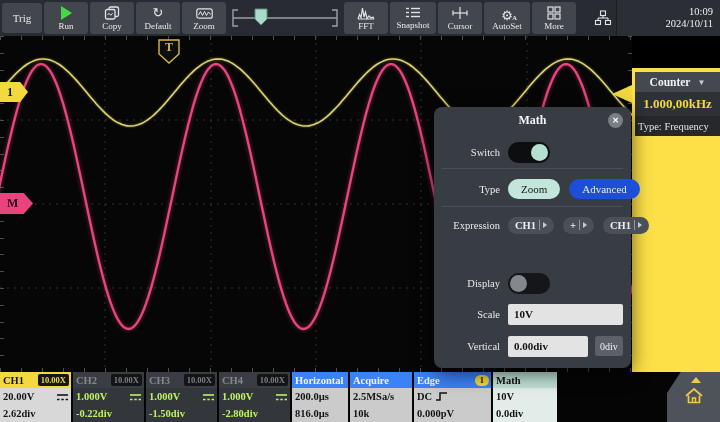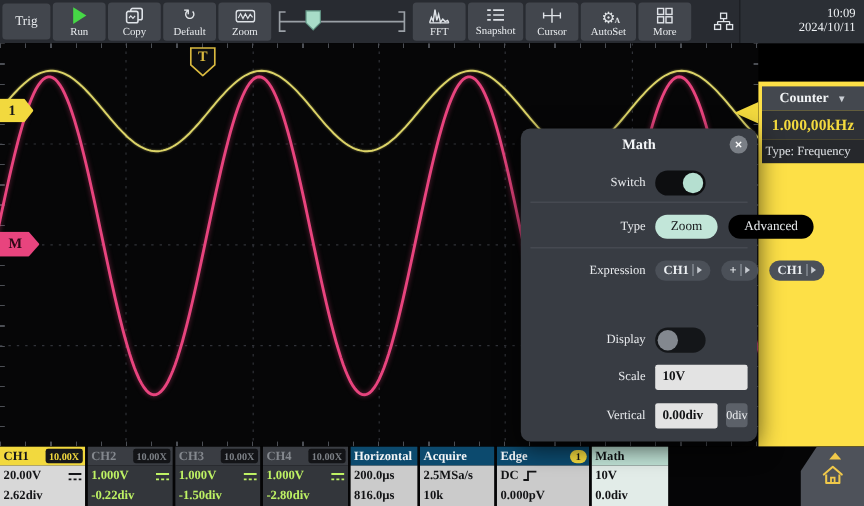--- a/index.html
+++ b/index.html
@@ -61,32 +61,32 @@
   .counter-type{height:20px;background:#26282c;color:#e2e5e9;font-size:10.5px;
                 display:flex;align-items:center;padding-left:3px;}
 
   
   .dialog{position:absolute;left:434px;top:107px;width:197px;height:261px;background:#383c43;
           border-radius:8px;box-shadow:0 5px 20px rgba(0,0,0,.65);z-index:10;}
   .dlg-head{position:relative;height:27px;display:flex;align-items:center;justify-content:center;
             color:#f3f5f7;font-size:12px;font-weight:bold;}
   .dlg-close{position:absolute;right:8px;top:6px;width:15px;height:15px;border-radius:50%;background:#7a7f86;
              color:#fff;font-size:8px;display:flex;align-items:center;justify-content:center;}
-  .dlg-row{position:absolute;left:8px;right:8px;display:flex;align-items:center;margin-left:38px;}
+  .dlg-row{position:absolute;left:8px;right:8px;display:flex;align-items:center;}
   .dlg-label{width:58px;flex-shrink:0;text-align:right;margin-right:8px;color:#e9ebee;font-size:10.5px;}
   .divider{position:absolute;left:8px;right:8px;height:1px;background:#4a4e55;}
   .toggle{position:relative;width:42px;height:21px;border-radius:11px;}
   .toggle.on{background:#0d0e10;}
   .toggle.off{background:#141619;}
   .knob{position:absolute;top:2px;width:17px;height:17px;border-radius:50%;}
   .toggle.on .knob{right:2px;background:#b5dfd0;}
   .toggle.off .knob{left:2px;background:#83888f;}
   .pill{border-radius:13px;font-size:11px;padding:4px 13px;}
   .pill.sel{background:#c2e6d9;color:#15171a;}
-  .pill.unsel{background:#000000;color:#e8ebee;}
+  .pill.unsel{background:#1d4ed8;color:#e8ebee;}
   .expr-pill{background:#4b5058;border-radius:12px;padding:3px 7px;display:flex;align-items:center;gap:3px;
              color:#eceff2;font-size:10.5px;font-weight:bold;}
   .expr-bar{width:1px;height:10px;background:#9298a0;}
   .expr-caret{width:0;height:0;border-left:4px solid #c6cad0;border-top:3px solid transparent;border-bottom:3px solid transparent;}
   .field{background:#e3e3e3;border-radius:2px;color:#121315;font-size:11px;font-weight:bold;
          height:21px;line-height:21px;padding-left:6px;box-sizing:border-box;}
   .zero-btn{margin-left:7px;width:32px;height:20px;background:#5c6169;border-radius:3px;color:#eef0f2;
             font-size:10px;display:flex;align-items:center;justify-content:center;}
 
   
@@ -96,21 +96,21 @@
               padding:0 2px 0 3px;justify-content:space-between;box-sizing:border-box;}
   .bbox .row{height:17px;line-height:17px;font-size:10.5px;font-weight:bold;padding-left:3px;position:relative;}
   .ch-active .head{background:#f2d93e;color:#141518;}
   .ch-active .body{background:#d8d8d8;color:#141518;height:34px;}
   .ch-active .probe{background:#16171a;color:#f2d93e;}
   .ch-dim .head{background:#3a3d43;color:#84888e;}
   .ch-dim .body{background:#33363b;color:#bef264;height:34px;}
   .ch-dim .probe{background:#131417;color:#7c8086;}
   .probe{font-size:8.5px;font-weight:bold;border-radius:2px;padding:1px 3px;}
   .dc-ic{position:absolute;right:3px;top:5px;}
-  .info .head{background:#0c4a6e;color:#f2f4f6;justify-content:flex-start;gap:3px;}
+  .info .head{background:#3b82f6;color:#f2f4f6;justify-content:flex-start;gap:3px;}
   .info .body{background:#cbcbcb;color:#121315;height:34px;}
   .edge-badge{margin-left:auto;background:#f2d93e;color:#141518;font-size:8.5px;font-weight:bold;
               border-radius:7px;padding:0 5px;line-height:11px;}
   .mathbox .head{background:#bfe2d5;color:#0f1113;}
   .mathbox .body{background:#e2ece8;color:#121315;height:34px;}
   .edge-row1{display:flex;align-items:center;gap:4px;}
   .corner{position:absolute;left:667px;top:0;width:53px;height:50px;background:#4e525a;
           clip-path:polygon(0 42%,26% 0,100% 0,100% 100%,0 100%);display:flex;flex-direction:column;align-items:center;}
   .up-tri{width:0;height:0;border-left:5px solid transparent;border-right:5px solid transparent;
           border-bottom:6px solid #f0c84a;margin:5px 0 3px 4px;}

